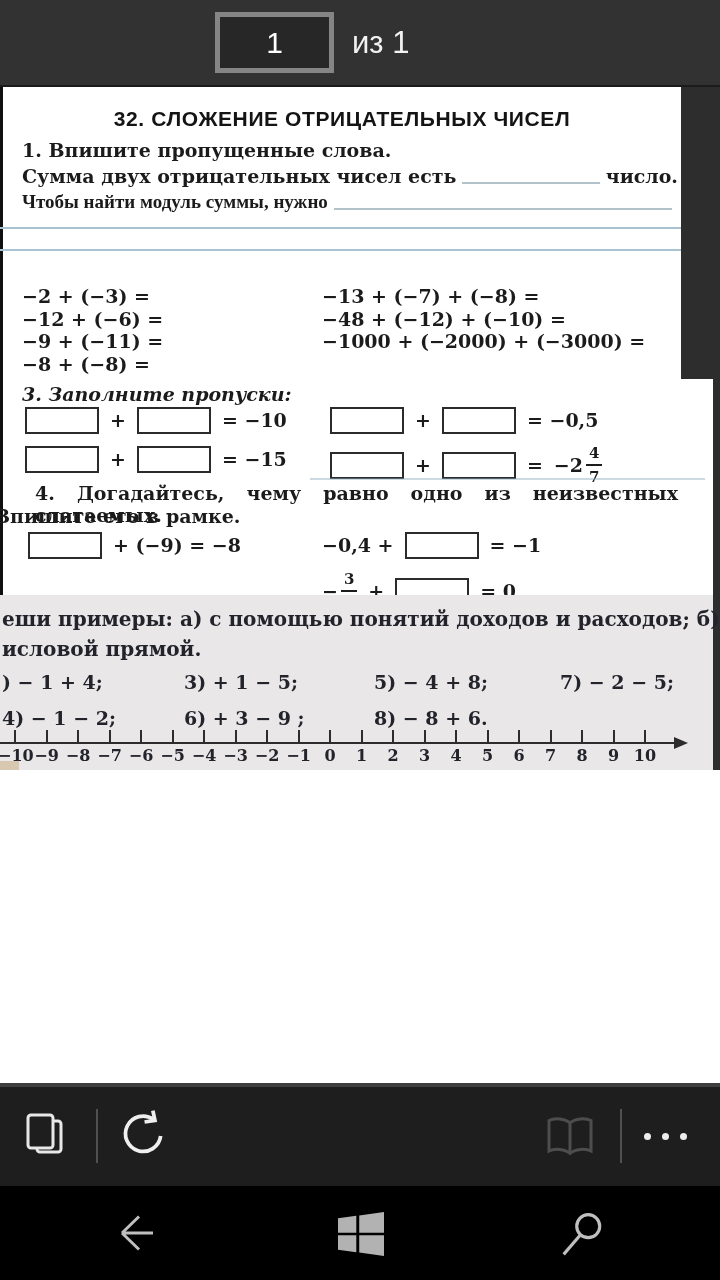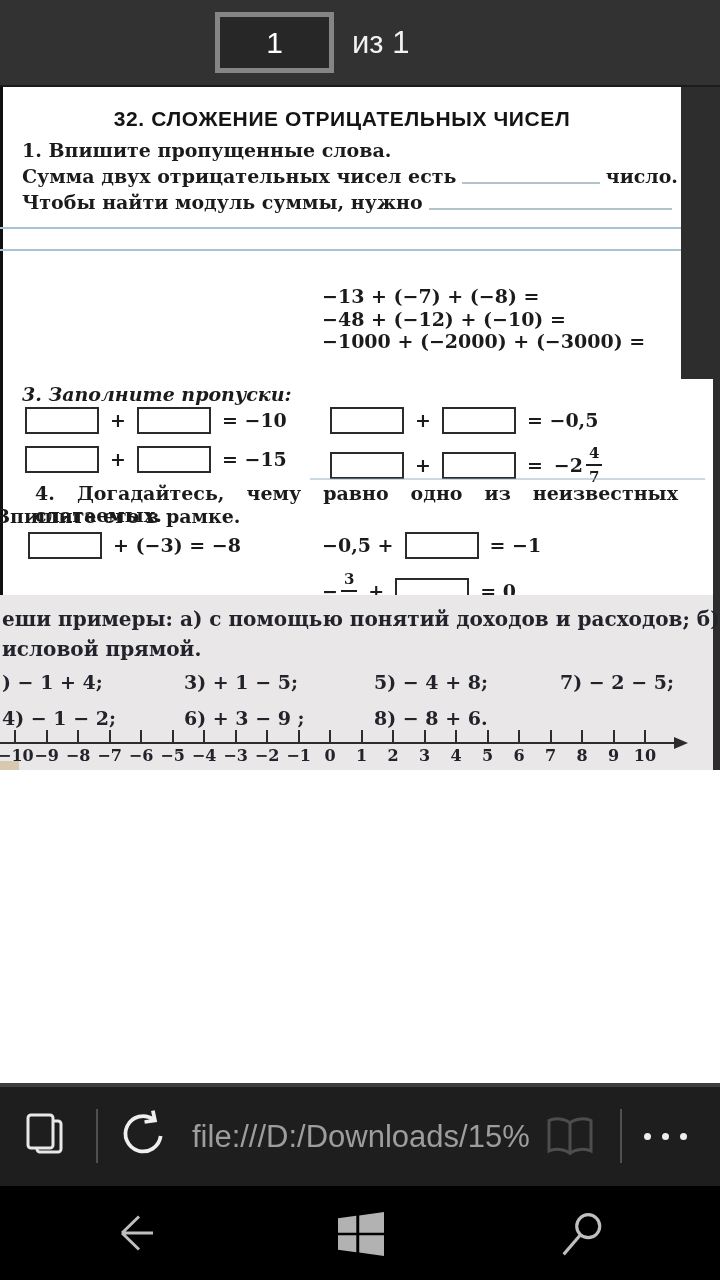--- a/index.html
+++ b/index.html
@@ -19,21 +19,21 @@
   #left-strip{position:absolute;left:0;top:0;width:3px;height:508px;background:#101010;}
   #gutter-top{position:absolute;left:681px;top:0;width:39px;height:292px;background:#2d2d2d;}
   #gutter-side{position:absolute;left:713px;top:0;width:7px;height:683px;background:#2d2d2d;}
 
   #ws-title{position:absolute;left:3px;top:20px;width:678px;text-align:center;
             font:700 21px "Liberation Sans",sans-serif;letter-spacing:.6px;color:#141414;white-space:nowrap;}
   .ws-h{position:absolute;font:700 19px "DejaVu Serif",serif;white-space:nowrap;color:#1b1b1b;}
   #t1-heading{left:22px;top:52px;}
   .fill-row{position:absolute;display:flex;align-items:flex-end;font:700 19px "DejaVu Serif",serif;white-space:nowrap;}
   #t1-line1{left:22px;top:78px;width:656px;}
-  #t1-line2{left:22px;top:104px;width:656px;}
+  #t1-line2{left:22px;top:104px;width:656px;font-family:Liberation Serif, serif;}
   .fill-line{flex:1;border-bottom:2px solid #b3c3cc;margin:0 6px 3px 6px;}
   .rule{position:absolute;left:0;width:681px;height:2px;background:#a9c3d2;}
   #ruleA{top:140px;} #ruleB{top:162px;}
 
   #t2-heading{left:22px;top:174px;}
   .eq-col{position:absolute;}
   #t2-left{left:22px;top:198px;} #t2-right{left:322px;top:198px;}
   .eq-line{font:700 19px "DejaVu Serif",serif;line-height:22.5px;white-space:nowrap;}
 
   #t3-heading{left:22px;top:296px;font-style:italic;}
@@ -113,20 +113,26 @@
       <span class="fill-line"></span>
       <span>число.</span>
     </div>
     <div id="t1-line2" class="fill-row">
       <span>Чтобы найти модуль суммы, нужно</span>
       <span class="fill-line"></span>
     </div>
     <div id="ruleA" class="rule"></div>
     <div id="ruleB" class="rule"></div>
 
+    <div id="t2-left" class="eq-col">
+        <div class="eq-line">−2 + (−3) =</div>
+        <div class="eq-line">−12 + (−6) =</div>
+        <div class="eq-line">−9 + (−11) =</div>
+        <div class="eq-line">−8 + (−8) =</div>
+      </div>
     <div id="t2-right" class="eq-col">
         <div class="eq-line">−13 + (−7) + (−8) =</div>
         <div class="eq-line">−48 + (−12) + (−10) =</div>
         <div class="eq-line">−1000 + (−2000) + (−3000) =</div>
       </div>
 
     <div id="t3-heading" class="ws-h">3. Заполните пропуски:</div>
     <div id="t3-left" class="eq-col">
         <div class="eq-row">
           <span class="blank-box"></span>
@@ -162,26 +168,26 @@
           </span>
         </div>
       </div>
 
     <div id="t4-h1">4. Догадайтесь, чему равно одно из неизвестных слагаемых.</div>
     <div id="t4-h2">Впишите его в рамке.</div>
     <div id="faint-line"></div>
     <div id="t4-left" class="eq-col">
         <div class="eq-row">
           <span class="blank-box"></span>
-          <span class="eq-txt">+ (−3) = −8</span>
+          <span class="eq-txt">+ (−9) = −8</span>
         </div>
       </div>
     <div id="t4-right" class="eq-col">
         <div class="eq-row">
-          <span class="eq-txt">−0,5 +</span>
+          <span class="eq-txt">−0,4 +</span>
           <span class="blank-box"></span>
           <span class="eq-txt">= −1</span>
         </div>
         <div class="eq-row">
           <span class="mixed">
             <span class="whole">−</span>
             <span class="frac">
               <span class="num">3</span>
               <span class="den">5</span>
             </span>
@@ -263,23 +269,20 @@
         <rect x="4" y="4" width="25" height="33" rx="3" fill="#1e1e1e" stroke="#e8e8e8" stroke-width="3"></rect>
       </svg>
     </span>
     <div id="bdiv1" class="bdiv"></div>
     <span id="reload-btn">
       <svg width="54" height="54" viewBox="0 0 52 52">
         <path d="M36 10 A 17 17 0 1 0 43 26" fill="none" stroke="#efefef" stroke-width="3.6"></path>
         <path d="M35.5 1.5 L 37.5 11 L 27.5 12.5" fill="none" stroke="#efefef" stroke-width="3.6"></path>
       </svg>
     </span>
-    <div id="url-field">
-      <span>file:///D:/Downloads/15%</span>
-    </div>
     <span id="book-btn">
       <svg width="50" height="46" viewBox="0 0 50 44">
         <path d="M25 8 C20 3 9 3 4 5.5 V36 C9 33.5 20 33.5 25 38.5 C30 33.5 41 33.5 46 36 V5.5 C41 3 30 3 25 8 Z" fill="none" stroke="#4d4d4d" stroke-width="3"></path>
         <path d="M25 8 V38.5" fill="none" stroke="#4d4d4d" stroke-width="3"></path>
       </svg>
     </span>
     <div id="bdiv2" class="bdiv"></div>
     <span id="more-btn">
       <span class="dot"></span>
       <span class="dot"></span>

